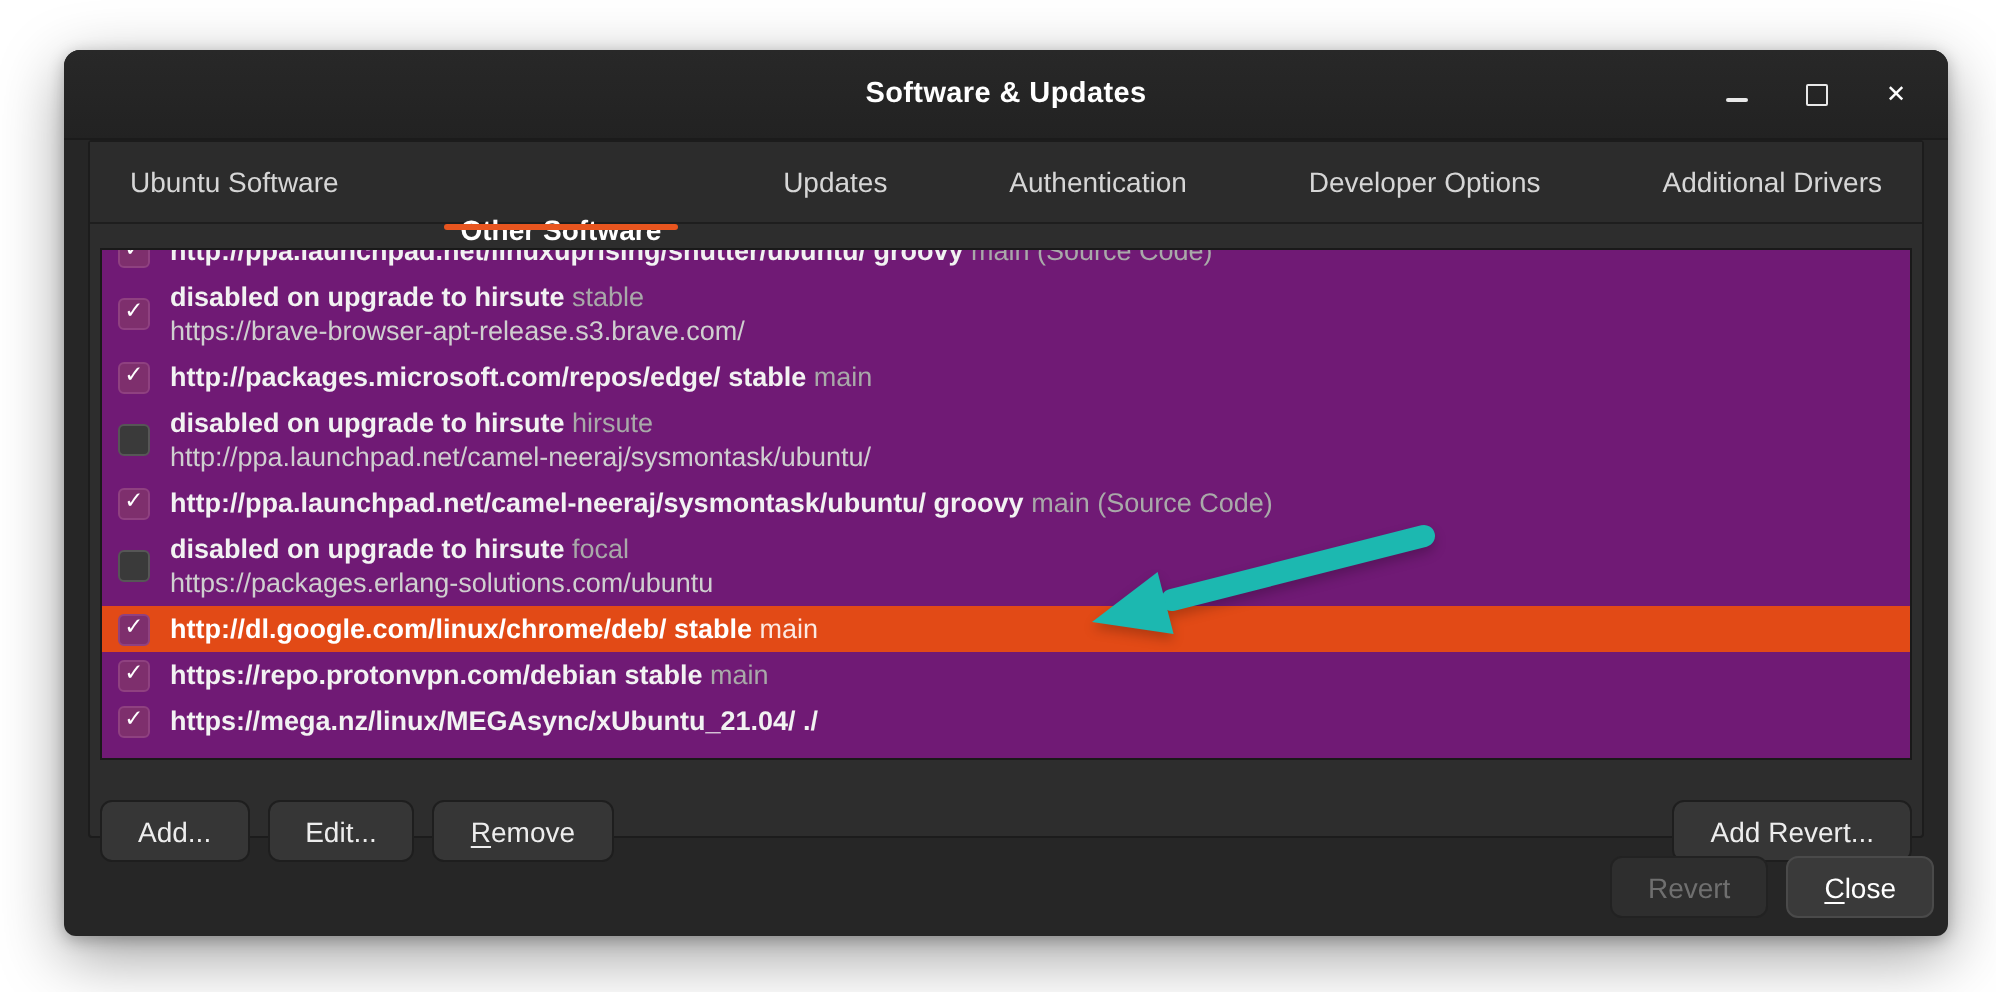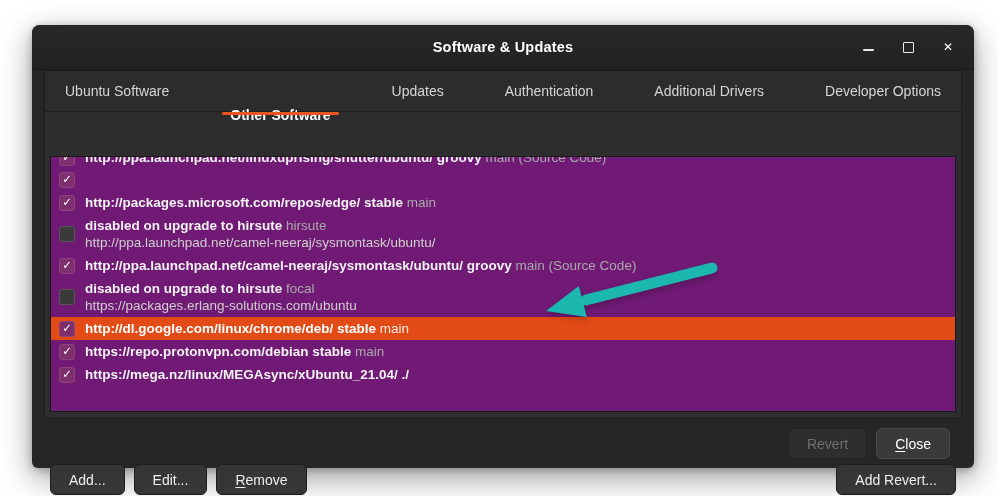--- a/index.html
+++ b/index.html
@@ -35,21 +35,21 @@
   .ic-max { width:11px; height:11px; border:1.6px solid #e8e8e8; border-radius:1px; }
   .ic-close-circle {
     width:23px; height:23px; border-radius:50%;
     display:flex; align-items:center; justify-content:center;
     color:#ffffff; font-size:12px; font-weight:bold; line-height:1;
   }
   
   .panel {
     margin:0 12px; height:349px; flex:0 0 349px;
     background:#2d2d2d; border:1px solid #1c1c1c; border-radius:2px;
-    display:flex; flex-direction:column;gap:32px;
+    display:flex; flex-direction:column;
   }
   .tabbar {
     height:41px; flex:0 0 41px;
     display:flex; align-items:stretch; justify-content:space-between;
     padding:0 20px;
     background:#2c2c2c; border-bottom:1px solid #1e1e1e;
   }
   .tab {
     position:relative; display:flex; align-items:center;
     color:#d6d6d6; font-size:14px; cursor:default; white-space:nowrap;
@@ -89,21 +89,21 @@
     background:#363636; border:1px solid #1e1e1e; border-radius:6px;
     color:#ededed; font-size:14px; font-family:inherit;
     display:inline-flex; align-items:center; justify-content:center;
     cursor:default;
   }
   .btn .u { text-decoration:underline; text-underline-offset:2px; }
   .spacer { flex:1; }
   
   .actionbar {
     flex:1; display:flex; align-items:center; justify-content:flex-end;
-    gap:9px; padding-right:24px;
+    gap:9px; padding-right:7px;
   }
   .btn.disabled { color:#6f6f6f; background:#2e2e2e; border-color:#222222; }
   .btn.default { background:#3a3a3a; color:#ffffff; border-color:#4a4a4a; }
   
   .arrow-overlay {
     position:absolute; left:0; top:0; width:998px; height:496px;
     pointer-events:none;
     filter:drop-shadow(0 3px 3px rgba(0,0,0,.22));
   }
 </style>
@@ -139,40 +139,44 @@
 
   <div class="tab">
           <span>Updates</span>
         </div>
 
   <div class="tab">
           <span>Authentication</span>
         </div>
 
   <div class="tab">
+          <span>Developer Options</span>
+        </div>
+
+  <div class="tab">
           <span>Additional Drivers</span>
-        </div>
-
-  <div class="tab">
-          <span>Developer Options</span>
         </div>
 
 </div>
 
     <div class="list" id="repolist">
   <div class="row partial">
     <span class="checkbox checked"></span>
     <div class="rtext">
       <div class="line1"><span class="bold">http://ppa.launchpad.net/linuxuprising/shutter/ubuntu/ groovy</span><span class="suffix"> main (Source Code)</span></div>
 
     </div>
   </div>
 
   <div class="row">
     <span class="checkbox checked"></span>
+    <div class="rtext">
+      <div class="line1"><span class="bold">disabled on upgrade to hirsute</span><span class="suffix"> stable</span></div>
+      <div class="line2">https://brave-browser-apt-release.s3.brave.com/</div>
+    </div>
   </div>
 
   <div class="row">
     <span class="checkbox checked"></span>
     <div class="rtext">
       <div class="line1"><span class="bold">http://packages.microsoft.com/repos/edge/ stable</span><span class="suffix"> main</span></div>
 
     </div>
   </div>
 

